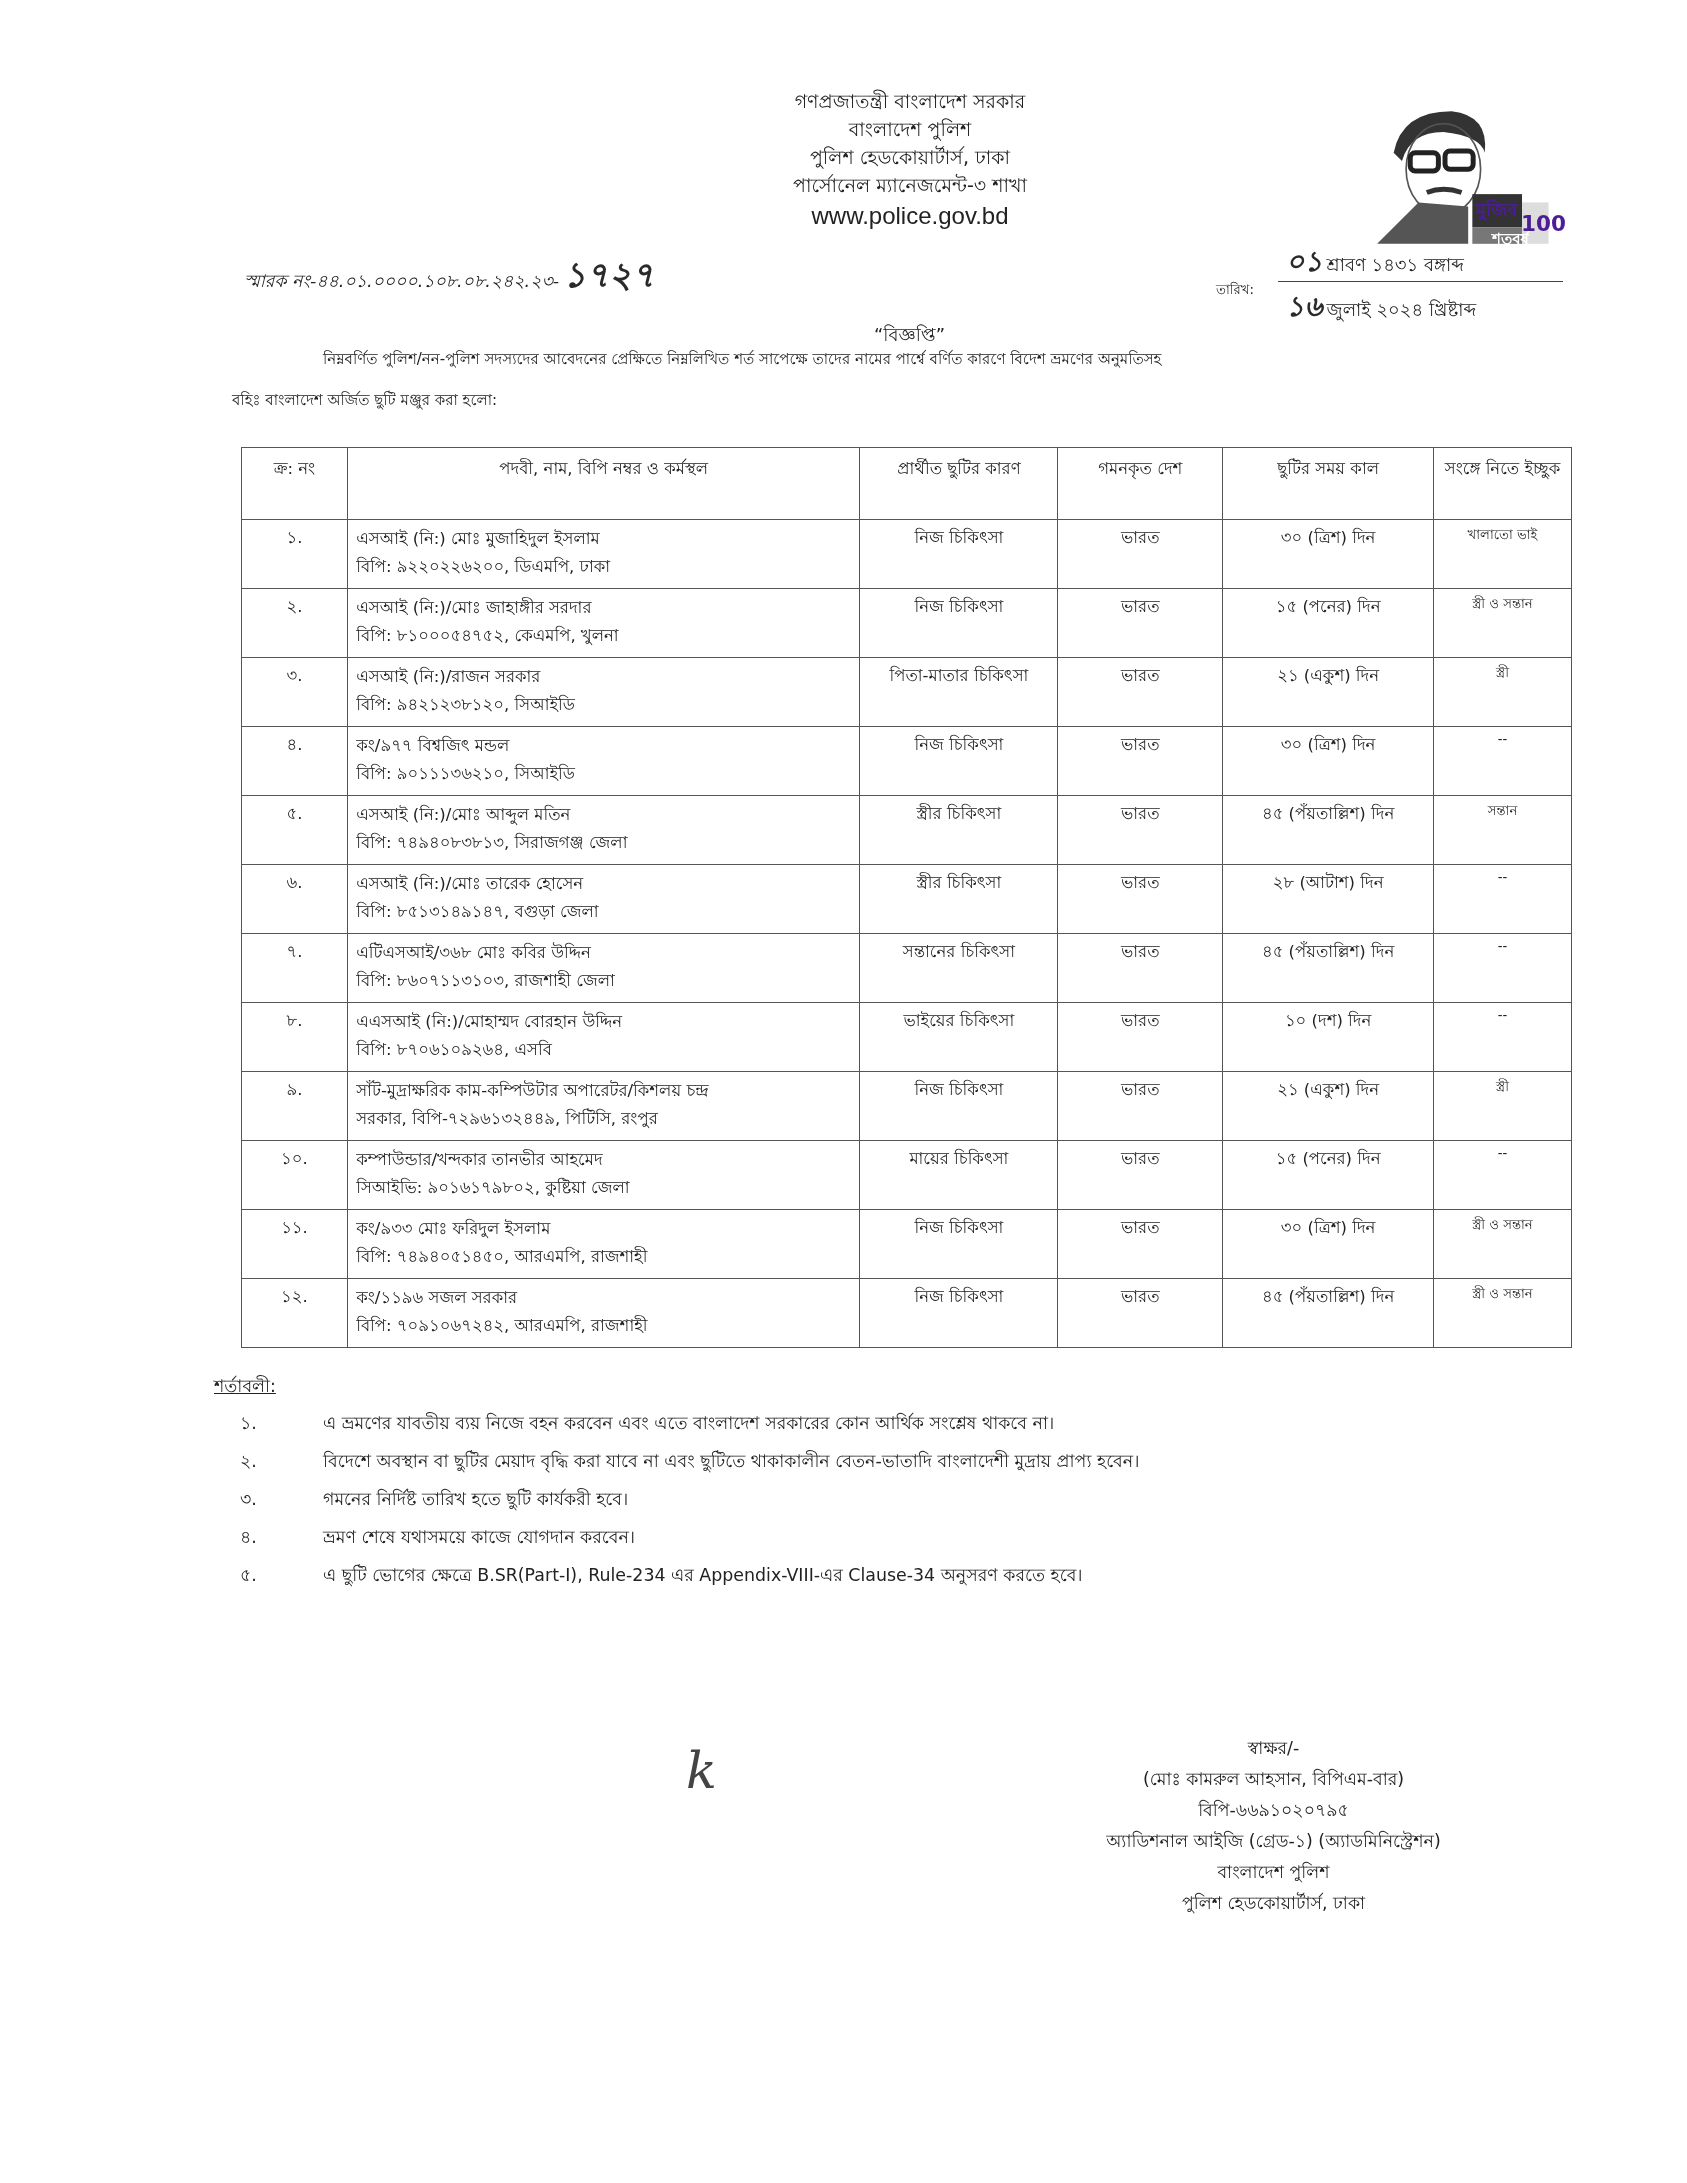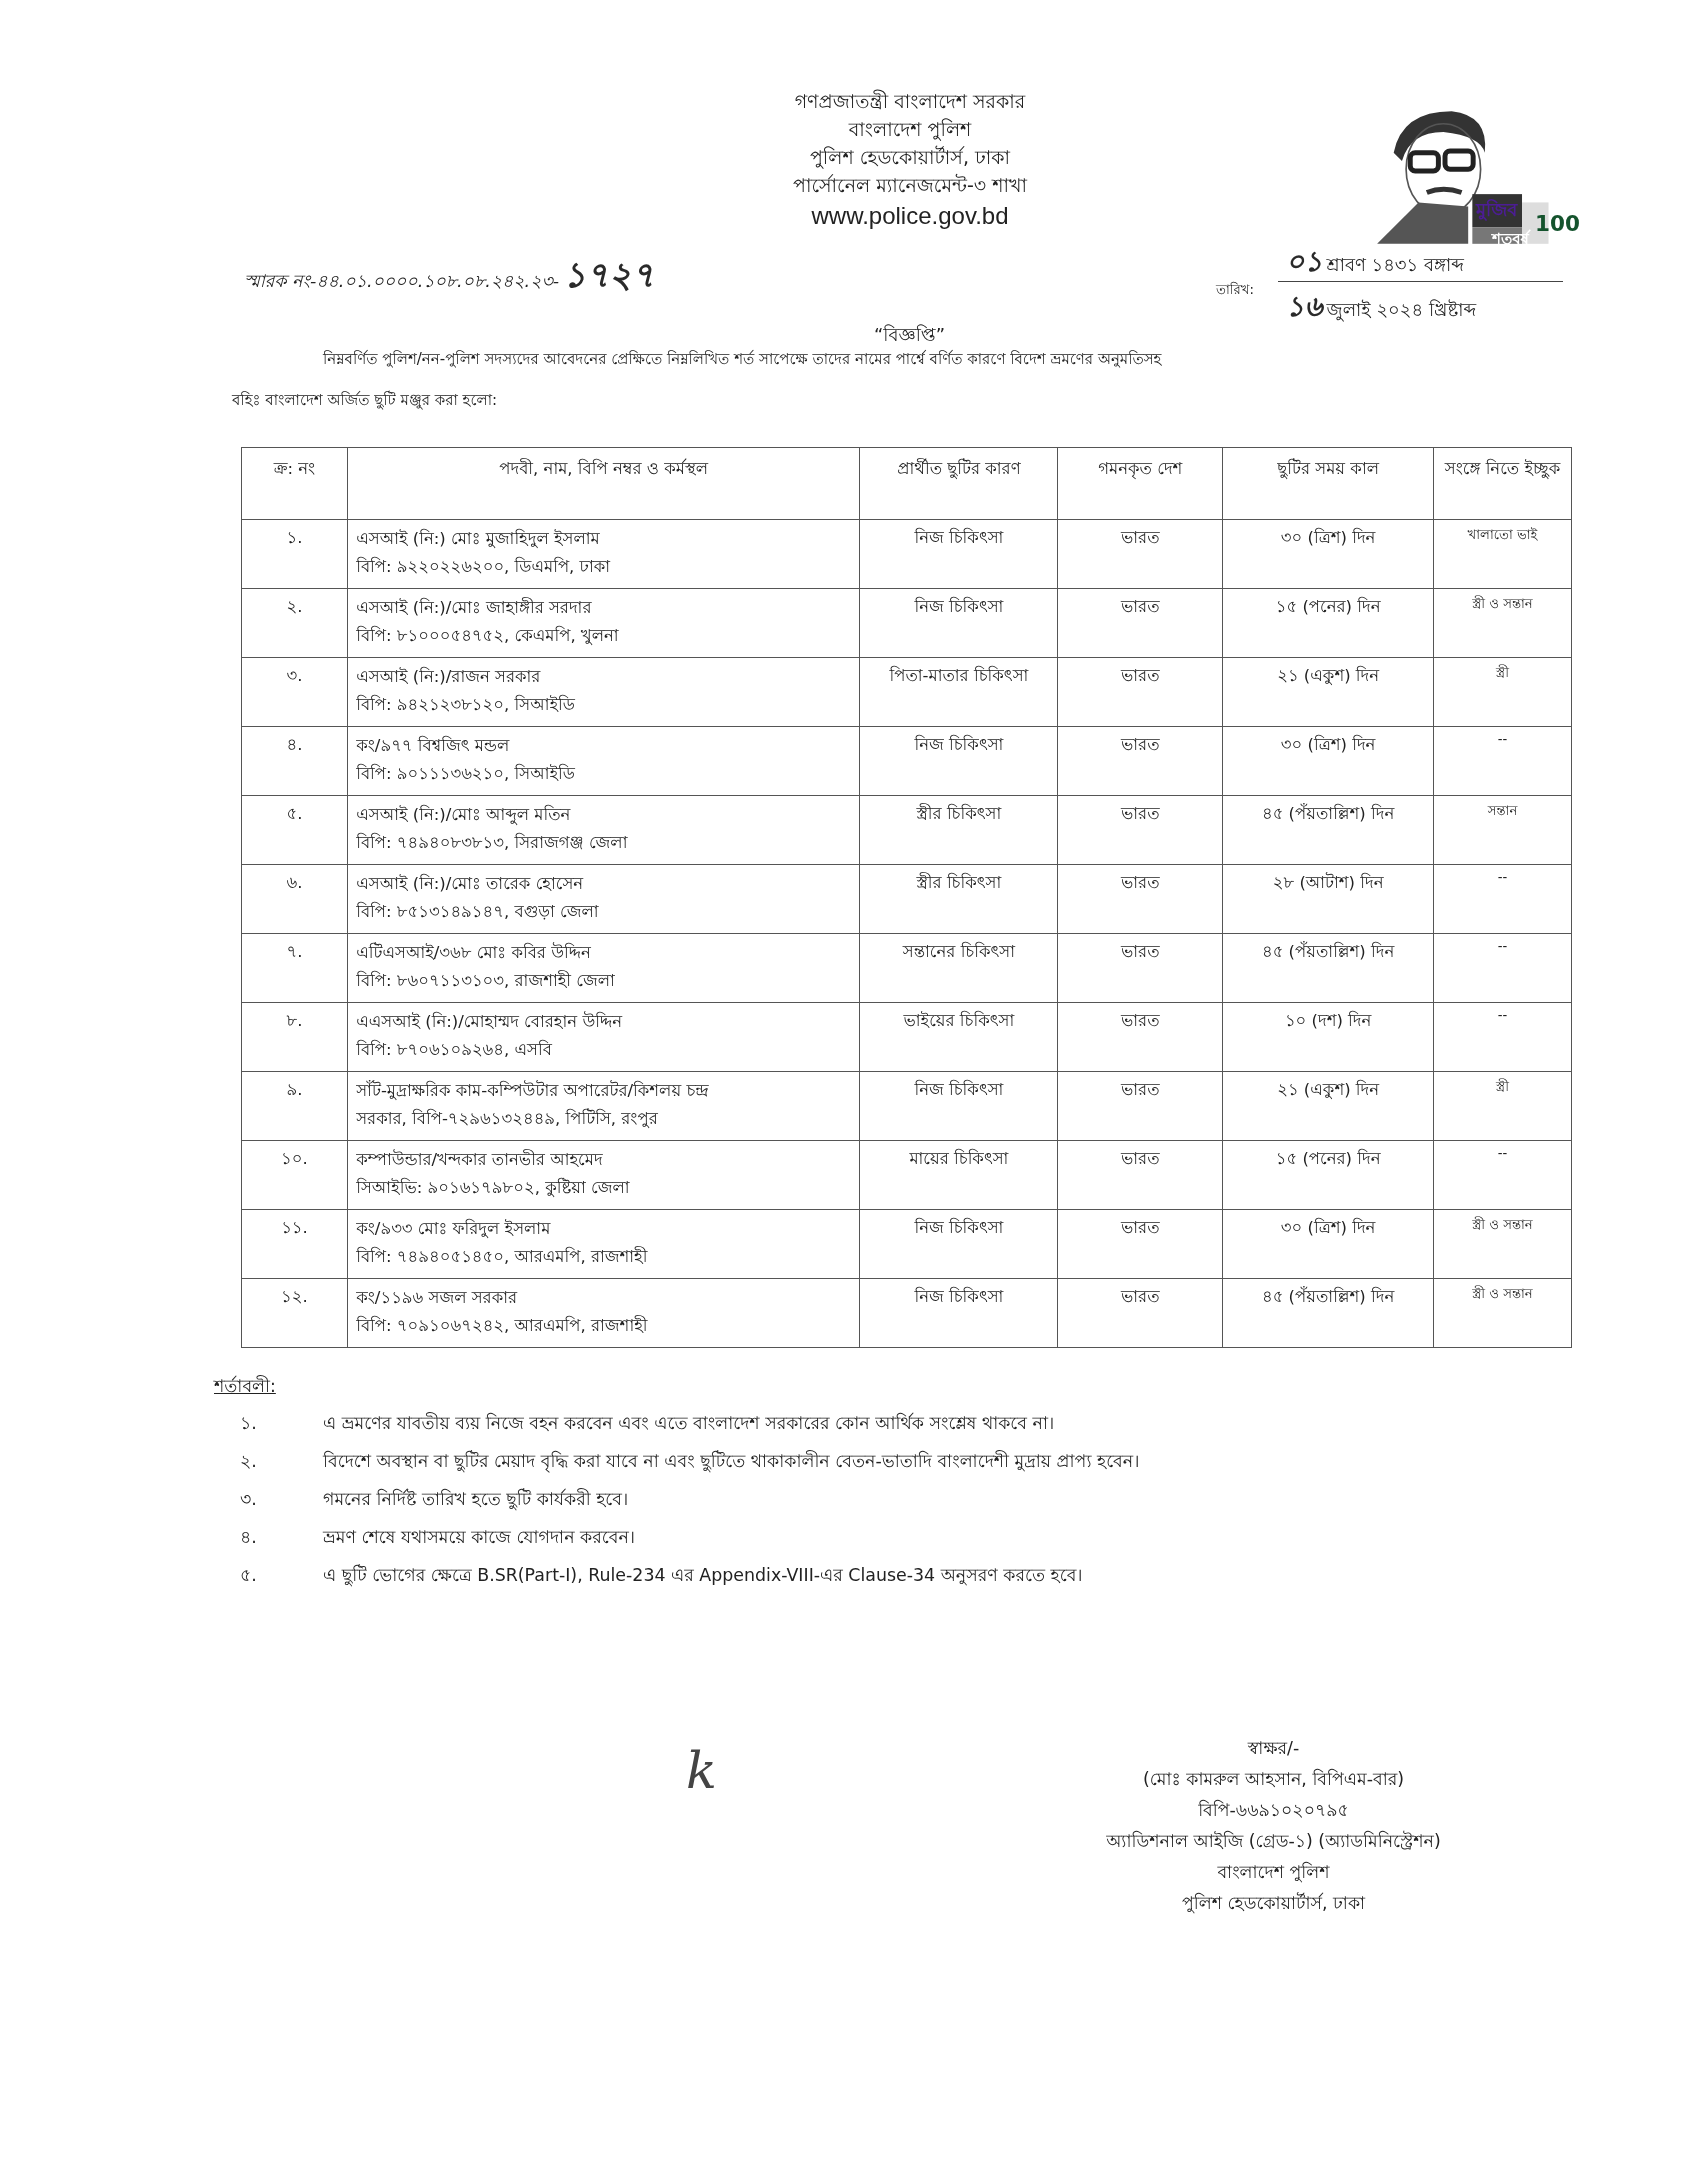--- a/index.html
+++ b/index.html
@@ -44,21 +44,21 @@
     <rect x="80" y="60" width="34" height="22" rx="6" fill="none" stroke="#222" stroke-width="6"></rect>
     <rect x="122" y="58" width="34" height="22" rx="6" fill="none" stroke="#222" stroke-width="6"></rect>
     <path d="M100 108 Q120 100 142 108" stroke="#333" stroke-width="6" fill="none"></path>
     <path d="M40 170 L90 120 L150 125 L150 170 Z" fill="#555"></path>
     <rect x="155" y="110" width="60" height="40" fill="#333"></rect>
     <rect x="155" y="150" width="60" height="20" fill="#777"></rect>
     <rect x="215" y="120" width="32" height="50" fill="#ddd"></rect>
   </svg>
   <span class="abs" style="left:132px; top:93px; color:#4c1d95; font-size:18px; font-weight:bold;">মুজিব</span>
   <span class="abs" style="left:148px; top:124px; color:#fff; font-size:15px; font-weight:bold;">শতবর্ষ</span>
-  <span class="abs" style="left:191px; top:108px; color:#14532d; font-size:21.5px; font-weight:bold;">100</span>
+  <span class="abs" style="left:177px; top:108px; color:#4c1d95; font-size:21.5px; font-weight:bold;">100</span>
 </div>
 
 <div class="abs" style="left:244px; top:248px; white-space:nowrap;">
   <span class="memo">স্মারক নং-৪৪.০১.০০০০.১০৮.০৮.২৪২.২৩-</span>
   <span class="hand">১৭২৭</span>
 </div>
 
 <div class="abs" style="left:1216px; top:240px; width:347px;">
   <div class="abs" style="left:0; top:40px;">তারিখ:</div>
   <div class="abs" style="left:70px; top:0; white-space:nowrap;">

